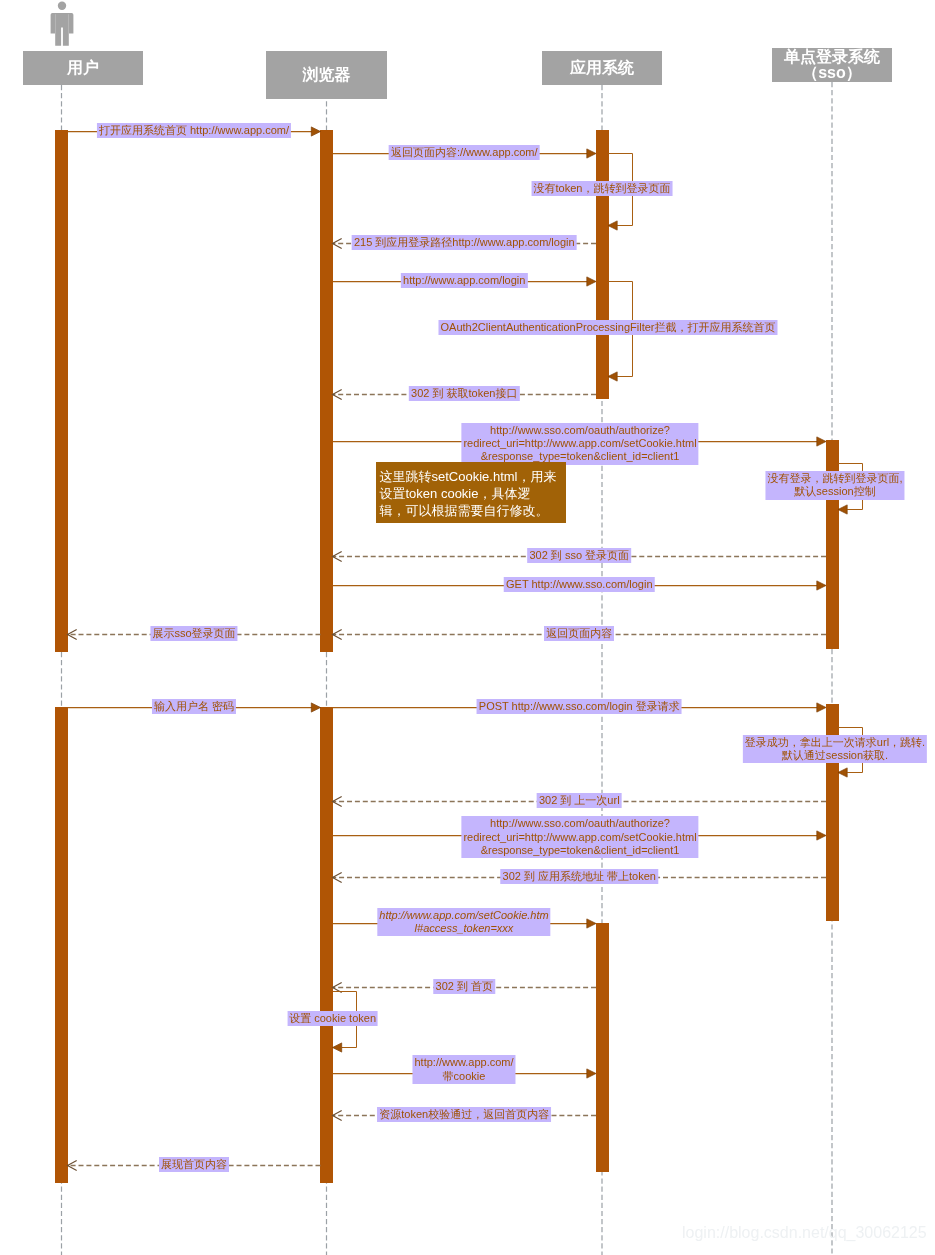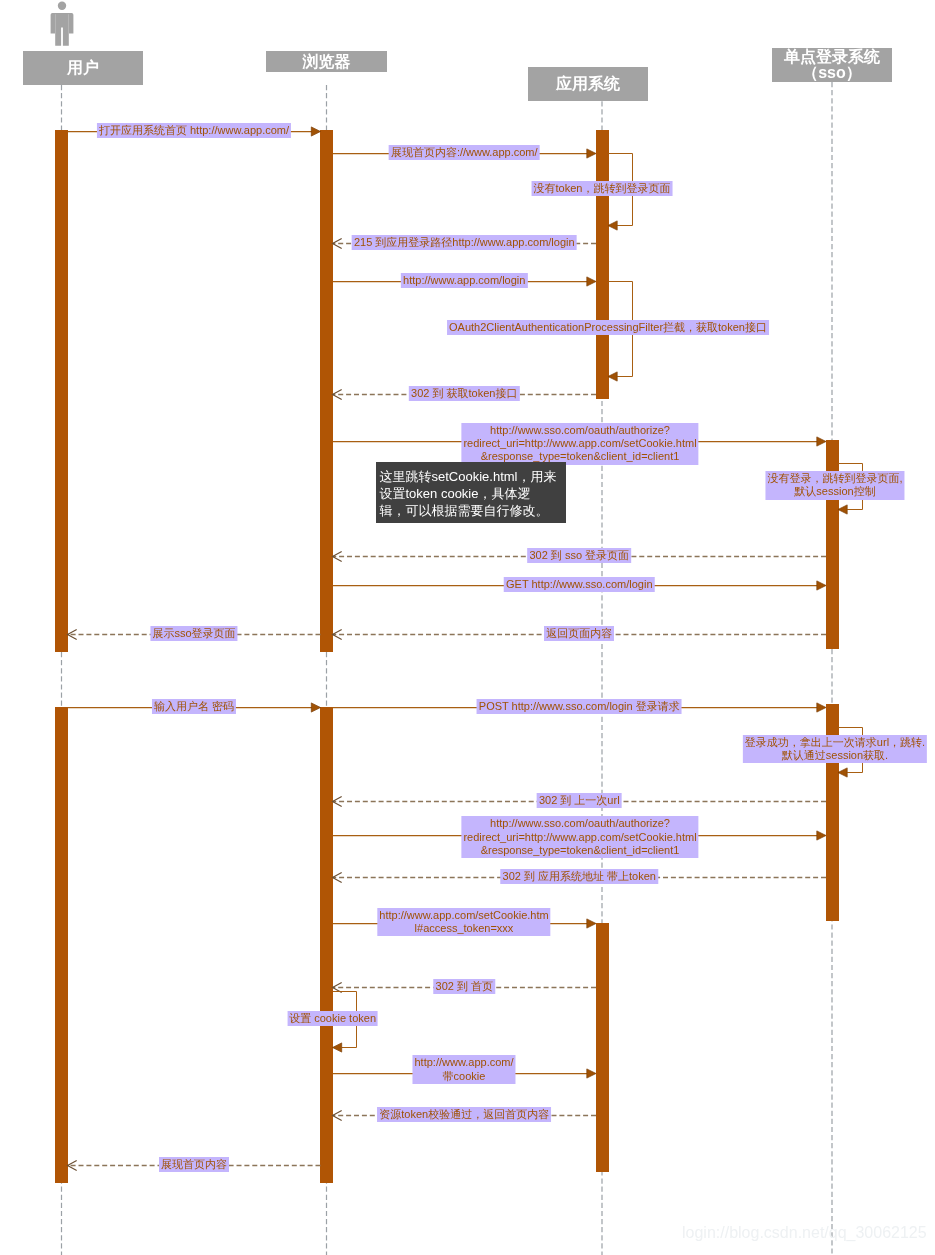--- a/index.html
+++ b/index.html
@@ -132,60 +132,60 @@
         <path d="M 341.7 1110.4 L 332.5 1115.5 L 341.7 1120.6" fill="none" stroke="#6b4f33" stroke-width="1.15" stroke-linecap="butt" stroke-linejoin="miter"></path>
       </g>
       <g>
         <line x1="320.5" y1="1165.5" x2="67.5" y2="1165.5" stroke="#8c7559" stroke-width="1.3" stroke-dasharray="5 2.9"></line>
         <path d="M 76.7 1160.4 L 67.5 1165.5 L 76.7 1170.6" fill="none" stroke="#6b4f33" stroke-width="1.15" stroke-linecap="butt" stroke-linejoin="miter"></path>
       </g>
     </svg>
 
   <div id="overlay">
       <div class="msg lbl-bg" style="left: 194px; top: 122.9px;">打开应用系统首页 http://www.app.com/</div>
-      <div class="msg lbl-bg" style="left: 464.25px; top: 144.9px;">展现首页内容://www.app.com/</div>
+      <div class="msg lbl-bg" style="left: 464.25px; top: 144.9px;">返回页面内容://www.app.com/</div>
       <div class="msg lbl-bg" style="left: 602px; top: 180.9px;">没有token，跳转到登录页面</div>
       <div class="msg lbl-bg" style="left: 464.25px; top: 234.9px;">215 到应用登录路径http://www.app.com/login</div>
       <div class="msg lbl-bg" style="left: 464.25px; top: 272.9px;">http://www.app.com/login</div>
-      <div class="msg lbl-bg" style="left: 608px; top: 319.9px;">OAuth2ClientAuthenticationProcessingFilter拦截，获取token接口</div>
+      <div class="msg lbl-bg" style="left: 608px; top: 319.9px;">OAuth2ClientAuthenticationProcessingFilter拦截，打开应用系统首页</div>
       <div class="msg lbl-bg" style="left: 464.25px; top: 385.9px;">302 到 获取token接口</div>
       <div class="msg lbl-bg" style="left: 580px; top: 422.9px;">http://www.sso.com/oauth/authorize?<br>redirect_uri=http://www.app.com/setCookie.html<br>&amp;response_type=token&amp;client_id=client1</div>
       <div class="msg lbl-bg" style="left: 835px; top: 471.2px;">没有登录，跳转到登录页面,<br>默认session控制</div>
       <div class="msg lbl-bg" style="left: 579.25px; top: 547.9px;">302 到 sso 登录页面</div>
       <div class="msg lbl-bg" style="left: 579.25px; top: 576.9px;">GET http://www.sso.com/login</div>
       <div class="msg lbl-bg" style="left: 579.25px; top: 625.9px;">返回页面内容</div>
       <div class="msg lbl-bg" style="left: 194px; top: 625.9px;">展示sso登录页面</div>
       <div class="msg lbl-bg" style="left: 194px; top: 698.9px;">输入用户名 密码</div>
       <div class="msg lbl-bg" style="left: 579.25px; top: 698.9px;">POST http://www.sso.com/login 登录请求</div>
       <div class="msg lbl-bg" style="left: 835px; top: 735px;">登录成功，拿出上一次请求url，跳转.<br>默认通过session获取.</div>
       <div class="msg lbl-bg" style="left: 579.25px; top: 792.9px;">302 到 上一次url</div>
       <div class="msg lbl-bg" style="left: 580px; top: 816.4px;">http://www.sso.com/oauth/authorize?<br>redirect_uri=http://www.app.com/setCookie.html<br>&amp;response_type=token&amp;client_id=client1</div>
       <div class="msg lbl-bg" style="left: 579.25px; top: 868.9px;">302 到 应用系统地址 带上token</div>
-      <div class="msg lbl-bg" style="left: 464px; top: 907.9px;">http://www.app.com/setCookie.htm<br>l#access_token=xxx</div>
+      <div class="msg lbl-bg" style="left: 464px; top: 907.9px; font-style: italic;">http://www.app.com/setCookie.htm<br>l#access_token=xxx</div>
       <div class="msg lbl-bg" style="left: 464.25px; top: 978.9px;">302 到 首页</div>
       <div class="msg lbl-bg" style="left: 332.6px; top: 1011px;">设置 cookie token</div>
       <div class="msg lbl-bg" style="left: 464px; top: 1055.4px;">http://www.app.com/<br>带cookie</div>
       <div class="msg lbl-bg" style="left: 464.25px; top: 1106.9px;">资源token校验通过，返回首页内容</div>
       <div class="msg lbl-bg" style="left: 194px; top: 1156.9px;">展现首页内容</div>
       <div class="lane-box" style="left: 2px; top: 51px; width: 120px; height: 34px; margin-left: 21px;">
         <span>用户</span>
       </div>
-      <div class="lane-box" style="left: 266px; top: 51px; width: 121px; height: 21px;">
+      <div class="lane-box" style="left: 266px; top: 51px; width: 121px; height: 48px;">
         <span>浏览器</span>
       </div>
-      <div class="lane-box" style="left: 528px; top: 51px; width: 120px; height: 34px; margin-top: 16px;">
+      <div class="lane-box" style="left: 542px; top: 51px; width: 120px; height: 34px;">
         <span>应用系统</span>
       </div>
       <div class="lane-box" style="left: 772px; top: 48px; width: 120px; height: 34px;">
         <span>单点登录系统<br>（sso）</span>
       </div>
     </div>
 
   <svg class="actor" id="actor-icon" width="24" height="47" viewBox="0 0 24 47" style="left: 49.5px; top: 0px;">
     <circle cx="12" cy="5.8" r="4.2" fill="#a3a3a3"></circle>
     <path d="M2.4 12.9 h19.2 a1.8 1.8 0 0 1 1.8 1.8 v18.8 h-4.4 v-19.3 h-14 v19.3 h-4.4 v-18.8 a1.8 1.8 0 0 1 1.8 -1.8 z" fill="#a3a3a3"></path>
     <path d="M5.2 13.2 h13.6 v32.5 h-5.9 v-18.3 h-1.8 v18.3 h-5.9 z" fill="#a3a3a3"></path>
   </svg>
 
-  <div class="note" id="note-n1" style="left: 375.5px; top: 462px; width: 190px; height: 61px; background: #404040; color: rgb(255, 255, 255);">这里跳转setCookie.html，用来<br>设置token cookie，具体逻<br>辑，可以根据需要自行修改。</div>
+  <div class="note" id="note-n1" style="left: 375.5px; top: 462px; width: 190px; height: 61px; background: #a16207; color: rgb(255, 255, 255);">这里跳转setCookie.html，用来<br>设置token cookie，具体逻<br>辑，可以根据需要自行修改。</div>
 
   <div class="wm" id="watermark" style="left: 682px; top: 1224px; color: rgb(238, 241, 243);">login://blog.csdn.net/qq_30062125</div>
 </div>
 
 </body></html>

